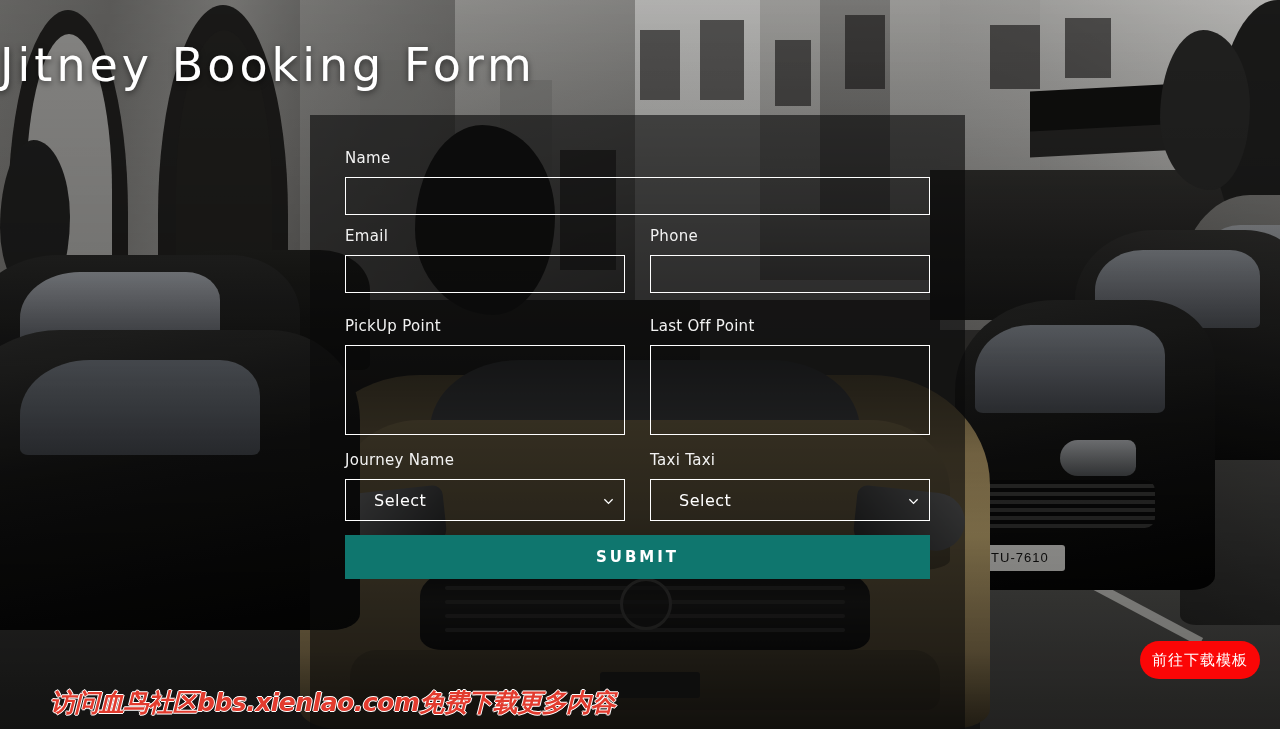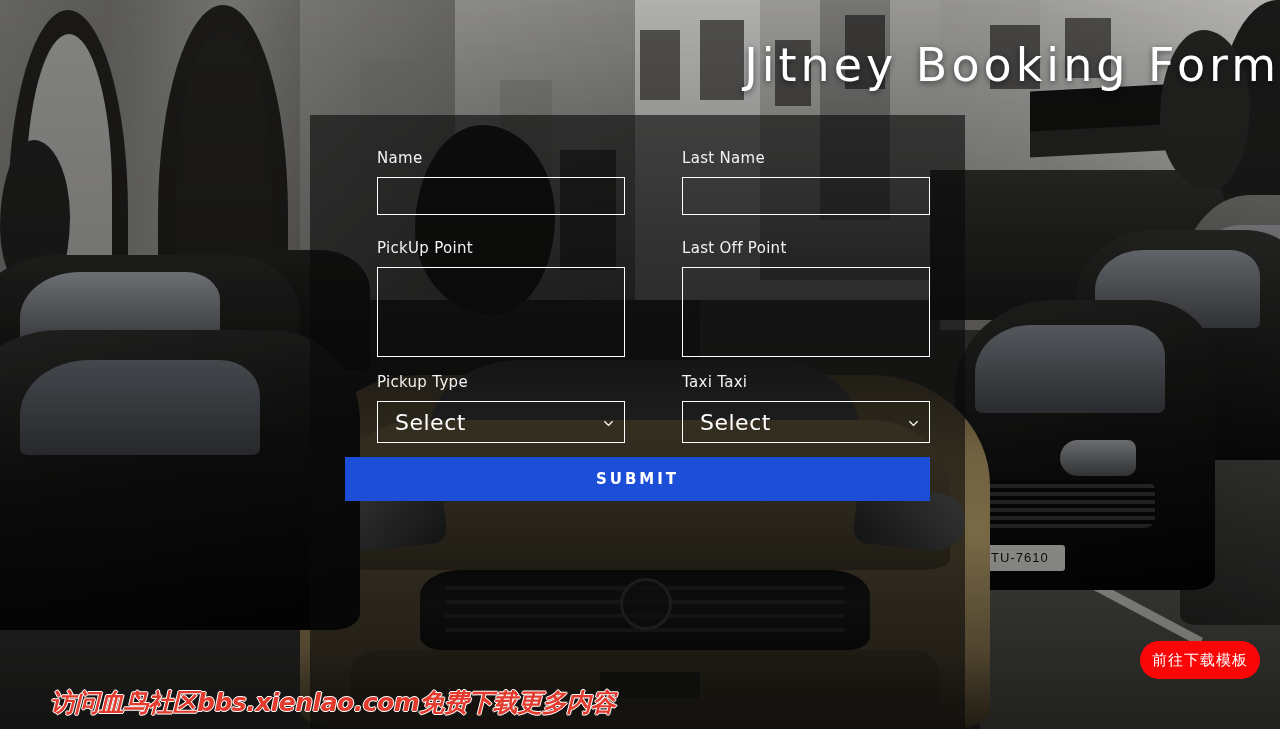--- a/index.html
+++ b/index.html
@@ -270,36 +270,36 @@
     position: absolute;
     left: 310px; top: 115px;
     width: 655px; height: 614px;
     background: rgba(10,10,10,0.62);
     padding: 34px 35px 0 35px;
   }
 
   .page-title {
     position: absolute;
     left: 0; right: 0; top: 38px;
-    text-align: right;
+    text-align: left;
     color: #ffffff;
     font-size: 46px;
     font-weight: 400;
     letter-spacing: 4px;
     font-family: "DejaVu Sans", sans-serif;
     z-index: 5;
     text-shadow: 0 2px 6px rgba(0,0,0,0.55);
   }
 
   .row {
     display: flex;
     gap: 25px;
     margin-bottom: 12px;
   }
-  .col { flex: 1; min-width: 0; margin-left: 32px; }
+  .col { flex: 1; min-width: 0; }
 
   .field-label {
     display: block;
     color: #f2f2f2;
     font-size: 15px;
     font-family: "DejaVu Sans", sans-serif;
     letter-spacing: 0.3px;
     margin-bottom: 10px;
     white-space: nowrap;
   }
@@ -334,43 +334,43 @@
     outline: none;
   }
 
   .select-wrap { position: relative; }
   .sel-input {
     width: 100%;
     height: 42px;
     background: transparent;
     border: 1px solid #ffffff;
     color: #ffffff;
-    font-size: 22px;
-    padding: 0 30px 0 17px;
+    font-size: 16px;
+    padding: 0 30px 0 28px;
     font-family: "DejaVu Sans", sans-serif;
     appearance: none;
     -webkit-appearance: none;
     outline: none;
     letter-spacing: 0.5px;
   }
   .sel-input option { color: #111; background: #fff; }
   .chev {
     position: absolute;
     right: 11px; top: 50%;
     margin-top: -4px;
     width: 11px; height: 11px;
     pointer-events: none;
   }
   .chev svg { display: block; }
 
   .submit-row { margin-top: 14px; }
   .submit-btn {
     width: 100%;
     height: 44px;
-    background: #1d4ed8;
+    background: #0f766e;
     border: none;
     color: #ffffff;
     font-size: 15px;
     font-weight: 700;
     letter-spacing: 3px;
     font-family: "DejaVu Sans", sans-serif;
     cursor: pointer;
   }
 
   
@@ -485,44 +485,50 @@
 
   <h1 class="page-title">Jitney Booking Form</h1>
 
   <form class="form-panel">
 
     <div class="row">
       <div class="col">
         <label class="field-label">Name</label>
         <input class="txt-input" type="text" placeholder="" style="">
       </div>
-      <div class="col">
-        <label class="field-label">Last Name</label>
+    </div>
+
+    <div class="row">
+      <div class="col">
+        <label class="field-label">Email</label>
         <input class="txt-input" type="text" placeholder="" style="">
       </div>
+      <div class="col">
+        <label class="field-label">Phone</label>
+        <input class="txt-input" type="text" placeholder="" style="">
+      </div>
     </div>
-
 
     <div class="row">
     </div>
 
     <div class="row">
       <div class="col">
         <label class="field-label">PickUp Point</label>
         <textarea class="area-input" style=""></textarea>
       </div>
       <div class="col">
         <label class="field-label">Last Off Point</label>
         <textarea class="area-input" style=""></textarea>
       </div>
     </div>
 
     <div class="row">
       <div class="col">
-        <label class="field-label">Pickup Type</label>
+        <label class="field-label">Journey Name</label>
         <div class="select-wrap">
           <select class="sel-input">
             <option>Select</option>
           </select>
           <span class="chev">
             <svg viewBox="0 0 12 12" width="11" height="11">
               <path d="M1.5 3.5 L6 8 L10.5 3.5" fill="none" stroke="#ffffff" stroke-width="1.4"></path>
             </svg>
           </span>
         </div>

